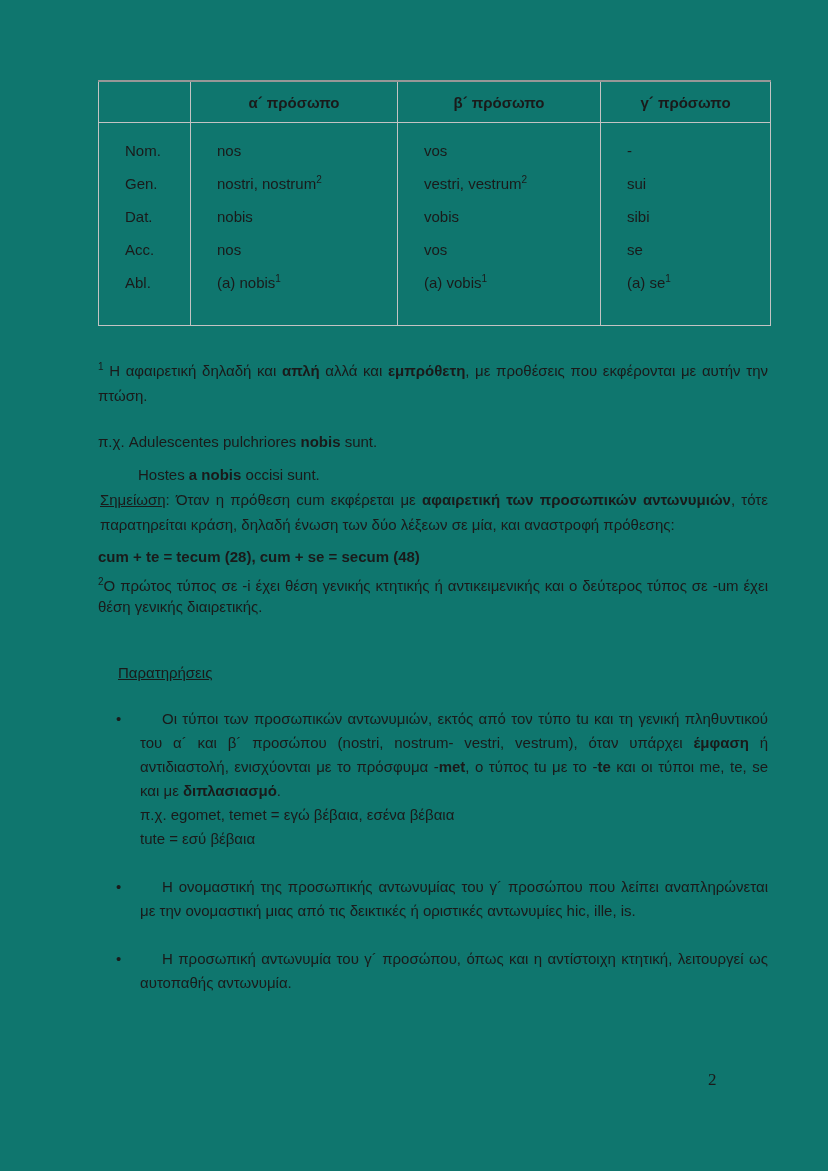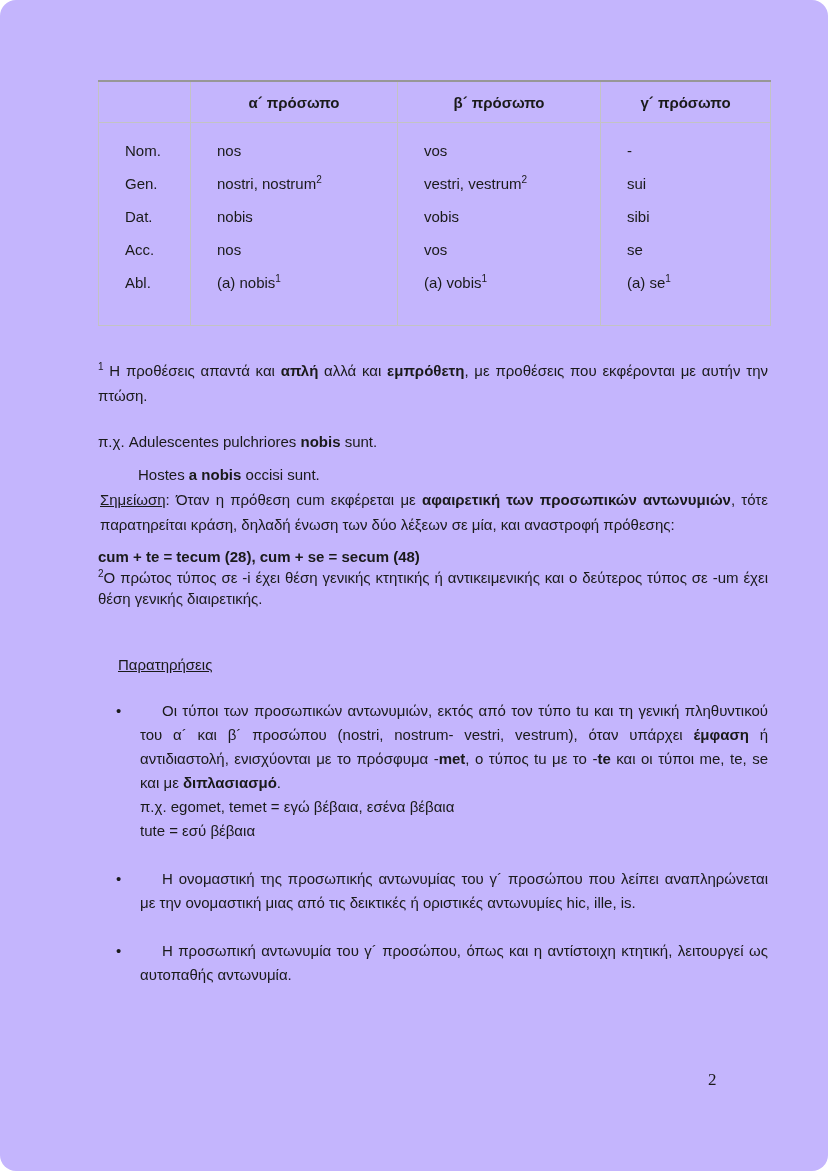--- a/index.html
+++ b/index.html
@@ -1,27 +1,26 @@
 <!DOCTYPE html>
 <html><head>
 <meta charset="utf-8">
 <style>
   html, body { margin: 0; padding: 0; background: #ffffff; }
   .page {
     position: relative;
     width: 828px;
     height: 1171px;
-    background: #c4b5fd;
+    background: #0f766e;
     box-sizing: border-box;
     padding: 80px 60px 0 98px;
     font-family: "Liberation Sans", sans-serif;
     font-size: 15px;
     color: #1a1a1a;
     overflow: hidden;
-    border-radius: 16px;
   }
 
   
   table.pron-table {
     border-collapse: collapse;
     table-layout: fixed;
     width: 672px;
     border-top: 2px solid #979797;
   }
   table.pron-table th,
@@ -45,21 +44,21 @@
   .b { font-weight: bold; }
   .u { text-decoration: underline; }
 
   
   .para { line-height: 25px; }
   .fn1   { margin-top: 32px; text-align: justify; }
   .ex1   { margin-top: 21px; }
   .ex2   { margin-top: 8px; margin-left: 40px; }
   .note  { text-align: justify; padding-left: 2px; }
   .crasis{ margin-top: 9px; line-height: 21px; }
-  .fn2   { margin-top: 0; line-height: 21px; text-align: justify; }
+  .fn2   { margin-top: 8px; line-height: 21px; text-align: justify; }
 
   .obs-heading {
     margin-top: 43px;
     text-decoration: underline;
     line-height: 25px;
     margin-left: 20px;
   }
   ul.obs-list {
     margin: 22px 0 0 0;
     padding: 0 0 0 42px;
@@ -135,21 +134,21 @@
           <div class="tline"><span>-</span></div>
           <div class="tline"><span>sui</span></div>
           <div class="tline"><span>sibi</span></div>
           <div class="tline"><span>se</span></div>
           <div class="tline"><span>(a) se</span><sup>1</sup></div>
         </td>
       </tr>
     </tbody>
   </table>
 
-  <div class="para fn1"><sup>1</sup><span> Η προθέσεις απαντά και </span><span class="b">απλή</span><span> αλλά και </span><span class="b">εμπρόθετη</span><span>, με προθέσεις που εκφέρονται με αυτήν την πτώση.</span></div>
+  <div class="para fn1"><sup>1</sup><span> Η αφαιρετική δηλαδή και </span><span class="b">απλή</span><span> αλλά και </span><span class="b">εμπρόθετη</span><span>, με προθέσεις που εκφέρονται με αυτήν την πτώση.</span></div>
 
   <div class="para ex1"><span>π.χ. Adulescentes pulchriores </span><span class="b">nobis</span><span> sunt.</span></div>
   <div class="para ex2"><span>Hostes </span><span class="b">a nobis</span><span> occisi sunt.</span></div>
 
   <div class="para note"><span class="u">Σημείωση</span><span>: Όταν η πρόθεση cum εκφέρεται με </span><span class="b">αφαιρετική των προσωπικών αντωνυμιών</span><span>, τότε παρατηρείται κράση, δηλαδή ένωση των δύο λέξεων σε μία, και αναστροφή πρόθεσης:</span></div>
 
   <div class="para crasis"><span class="b">cum + te = tecum (28), cum + se = secum (48)</span></div>
   <div class="para fn2"><sup>2</sup><span>Ο πρώτος τύπος σε -i έχει θέση γενικής κτητικής ή αντικειμενικής και ο δεύτερος τύπος σε -um έχει θέση γενικής διαιρετικής.</span></div>
 
   <div class="obs-heading">Παρατηρήσεις</div>

